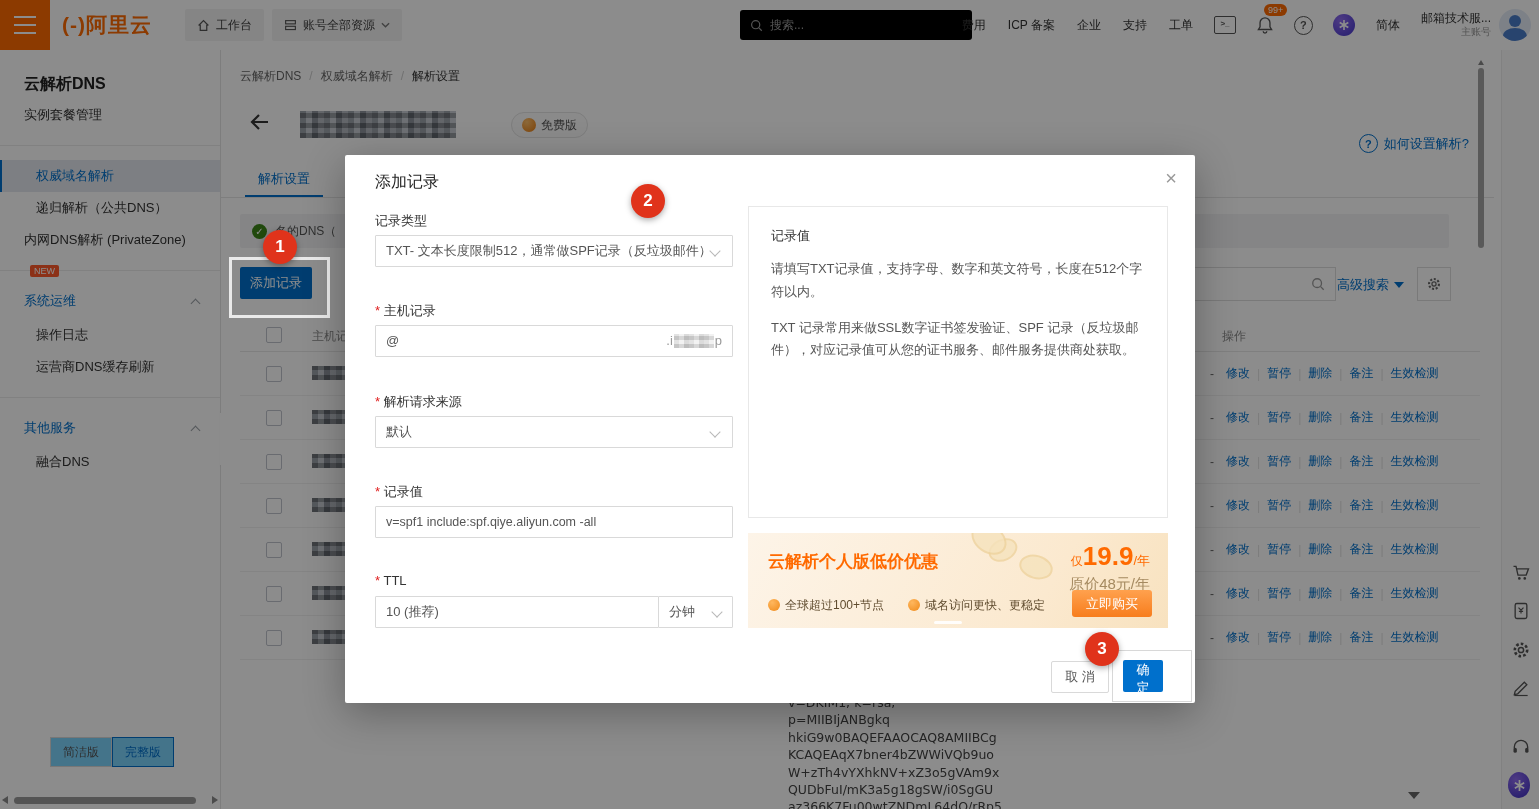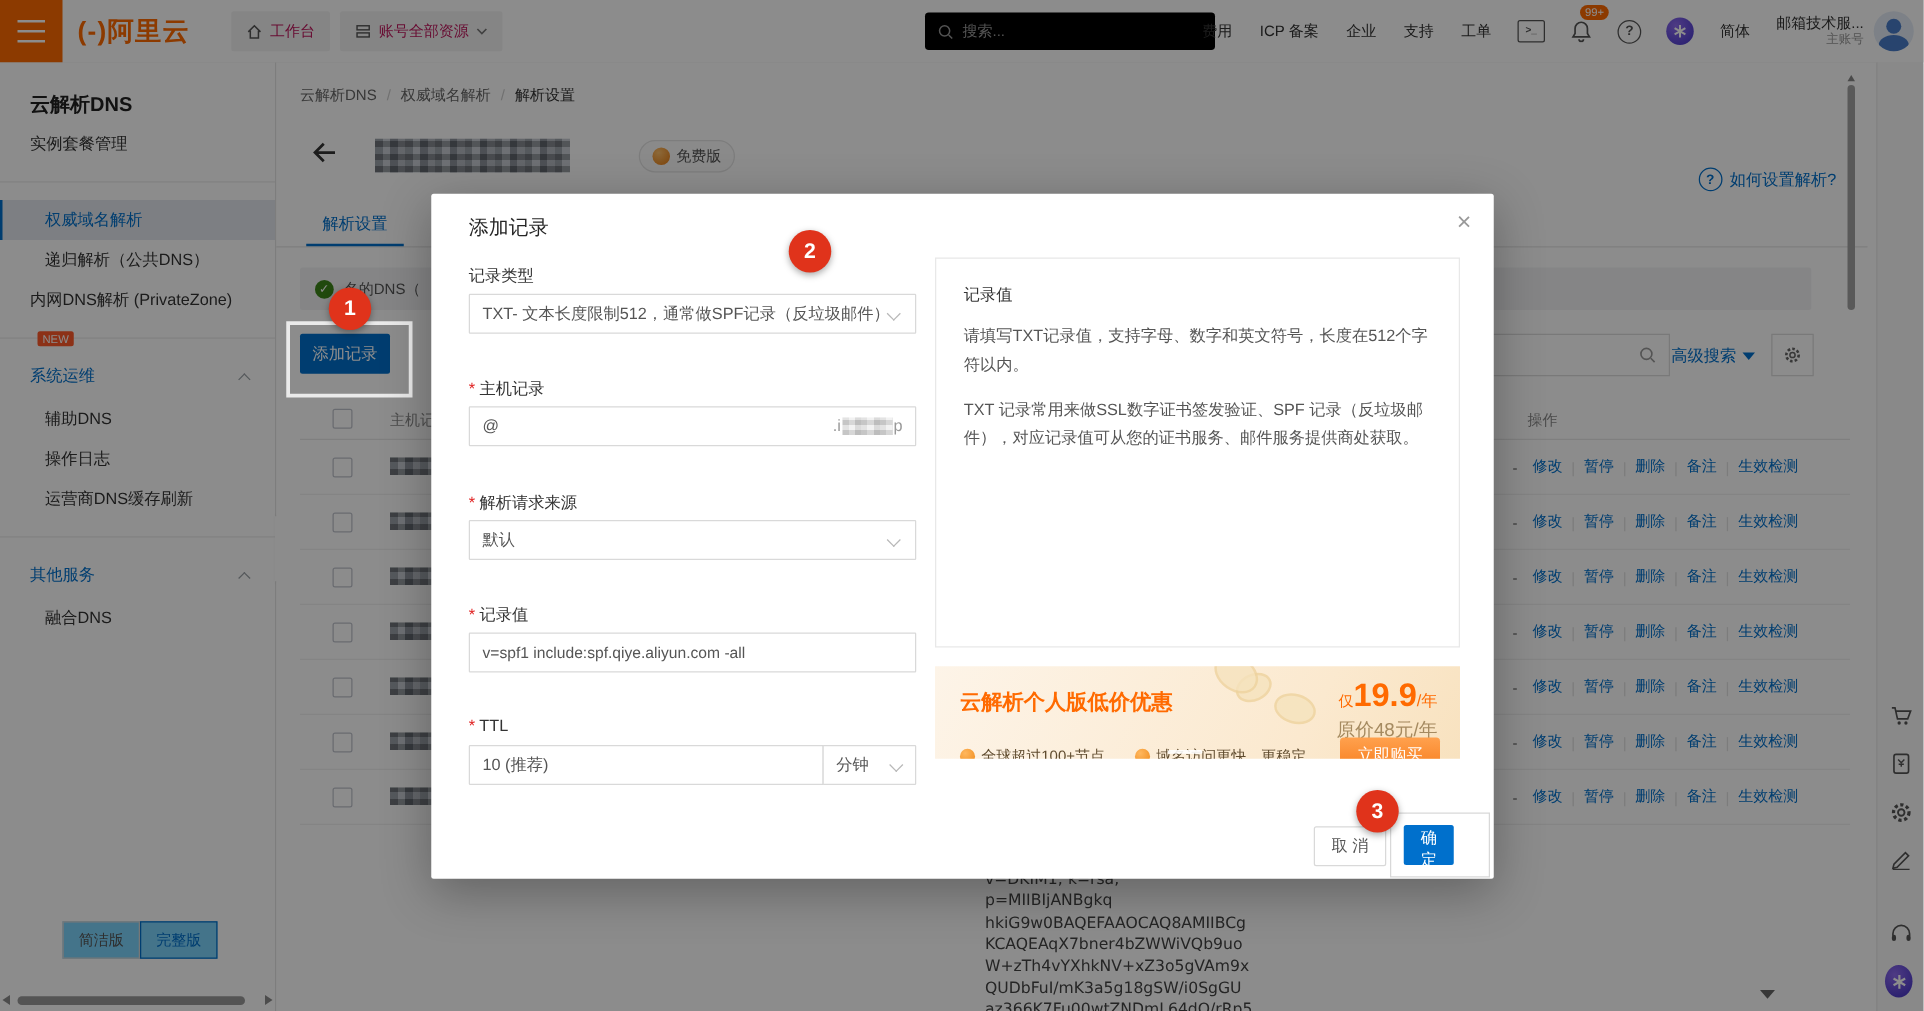--- a/index.html
+++ b/index.html
@@ -3,21 +3,21 @@
 <meta charset="utf-8">
 <style>
   html,body{margin:0;padding:0;background:#888;}
   .stage{position:relative;width:1539px;height:809px;overflow:hidden;
          font-family:"Liberation Sans","DejaVu Sans",sans-serif;font-size:12px;color:#333;background:#f2f3f5;}
   
   .topbar{position:absolute;left:0;top:0;width:1539px;height:50px;background:#fff;border-bottom:1px solid #e8e8e8;}
   .burger{position:absolute;left:0;top:0;width:50px;height:50px;background:#ff6a00;cursor:pointer;}
   .burger i{position:absolute;left:14px;width:22px;height:2px;background:#fff;}
   .logo{position:absolute;left:62px;top:11px;font-size:21px;font-weight:bold;color:#ff6a00;letter-spacing:1px;}
-  .tb-btn{position:absolute;top:9px;height:32px;background:#f3f3f3;border-radius:2px;display:flex;align-items:center;gap:6px;padding:0 12px;color:#be185d;font-size:12px;cursor:pointer;}
+  .tb-btn{position:absolute;top:9px;height:32px;background:#f3f3f3;border-radius:2px;display:flex;align-items:center;gap:6px;padding:0 12px;color:#404040;font-size:12px;cursor:pointer;}
   .tb-search{position:absolute;left:740px;top:10px;width:212px;height:30px;background:#000000;border-radius:3px;display:flex;align-items:center;gap:7px;padding:0 10px;color:#9a9a9a;}
   .tb-right{position:absolute;right:0;top:0;height:50px;display:flex;align-items:center;}
   .tb-item{margin:0 11px;font-size:12px;color:#333;cursor:pointer;white-space:nowrap;}
   .tb-ic{position:relative;margin:0 10px;cursor:pointer;display:flex;align-items:center;}
   .badge99{position:absolute;top:-12px;left:8px;background:#ff6a00;color:#fff;font-size:9px;line-height:12px;padding:0 4px;border-radius:7px;}
   .qmark{width:17px;height:17px;border:1.5px solid #555;border-radius:50%;color:#555;font-size:11px;font-weight:bold;display:flex;align-items:center;justify-content:center;}
   .starball{width:22px;height:22px;border-radius:50%;background:radial-gradient(circle at 35% 30%,#8f6cf0,#4436c9);display:flex;align-items:center;justify-content:center;}
   .acct{margin:0 8px 0 10px;text-align:right;line-height:14px;}
   .acct .nm{font-size:12px;color:#333;}
   .acct .rl{font-size:10px;color:#999;}
@@ -96,21 +96,21 @@
   .m-close{position:absolute;right:18px;top:12px;font-size:20px;color:#999;cursor:pointer;}
   .f-label{position:absolute;left:30px;font-size:13px;color:#333;}
   .req::before{content:"* ";color:#e02020;}
   .f-ctl{position:absolute;left:30px;width:356px;height:30px;border:1px solid #d9d9d9;border-radius:1px;background:#fff;font-size:13px;color:#555;line-height:30px;padding:0 10px;box-sizing:content-box;width:336px;}
   .f-ctl .chev{position:absolute;right:10px;top:11px;width:9px;height:9px;}
   .chev::before{content:"";position:absolute;left:0;top:0;width:7px;height:7px;border-right:1.5px solid #b8b8b8;border-bottom:1.5px solid #b8b8b8;transform:rotate(45deg);}
   .suffix{position:absolute;right:10px;top:0;color:#999;display:flex;align-items:center;gap:1px;height:30px;}
   .help-panel{position:absolute;left:403px;top:51px;width:420px;height:312px;border:1px solid #e8e8e8;background:#fff;box-sizing:border-box;padding:20px 22px;}
   .help-panel h4{margin:0;font-size:13px;color:#333;font-weight:normal;}
   .help-panel p{margin:13px 0 0;font-size:13px;line-height:1.75;color:#555;}
-  .banner{position:absolute;left:403px;top:378px;width:420px;height:74px;background:linear-gradient(120deg,#fdf4e8 0%,#fbe9cf 70%,#f8e2bf 100%);overflow:hidden;}
+  .banner{position:absolute;left:403px;top:378px;width:420px;height:95px;background:linear-gradient(120deg,#fdf4e8 0%,#fbe9cf 70%,#f8e2bf 100%);overflow:hidden;}
   .coin{position:absolute;border-radius:50%;background:#f6e3bd;border:2px solid #eed39e;opacity:.8;}
   .bn-title{position:absolute;left:20px;top:17px;font-size:17px;font-weight:bold;color:#ff6a00;}
   .bn-price{position:absolute;right:18px;top:8px;color:#ff6a00;white-space:nowrap;}
   .bn-price .p0{font-size:12px;}
   .bn-price .p1{font-size:26px;font-weight:bold;}
   .bn-price .p2{font-size:13px;}
   .bn-orig{position:absolute;right:18px;top:42px;font-size:15px;color:#a58a60;}
   .bn-feats{position:absolute;left:20px;top:64px;display:flex;gap:24px;font-size:12px;color:#5f4b2e;align-items:center;}
   .coin-ic{display:inline-block;width:12px;height:12px;border-radius:50%;background:radial-gradient(circle at 35% 30%,#ffb75e,#ef8a1a);margin-right:5px;vertical-align:-2px;}
   .bn-buy{position:absolute;right:16px;top:57px;width:80px;height:27px;background:linear-gradient(180deg,#ffa14e,#f77d1d);color:#fff;border:none;border-radius:3px;font-size:13px;cursor:pointer;}
@@ -198,21 +198,20 @@
   <div class="sidebar">
     <div class="side-title">云解析DNS</div>
     <div id="side-items">
         <div class="side-item item"><span>实例套餐管理</span></div>
         <div class="side-div"></div>
         <div class="side-item sub sel"><span>权威域名解析</span></div>
         <div class="side-item sub"><span>递归解析（公共DNS）</span></div>
         <div class="side-item item"><span>内网DNS解析 (PrivateZone)</span><span class="new-badge">NEW</span></div>
         <div class="side-div"></div>
         <div class="side-item group"><span>系统运维</span><span class="caret"></span></div>
-        <div class="side-item sub"><span>辅助DNS</span></div>
         <div class="side-item sub"><span>操作日志</span></div>
         <div class="side-item sub"><span>运营商DNS缓存刷新</span></div>
         <div class="side-div"></div>
         <div class="side-item group"><span>其他服务</span><span class="caret"></span></div>
         <div class="side-item sub"><span>融合DNS</span></div>
       </div>
     <div class="ver-toggle">
       <span class="ver-btn">简洁版</span>
       <span class="ver-btn on">完整版</span>
     </div>

